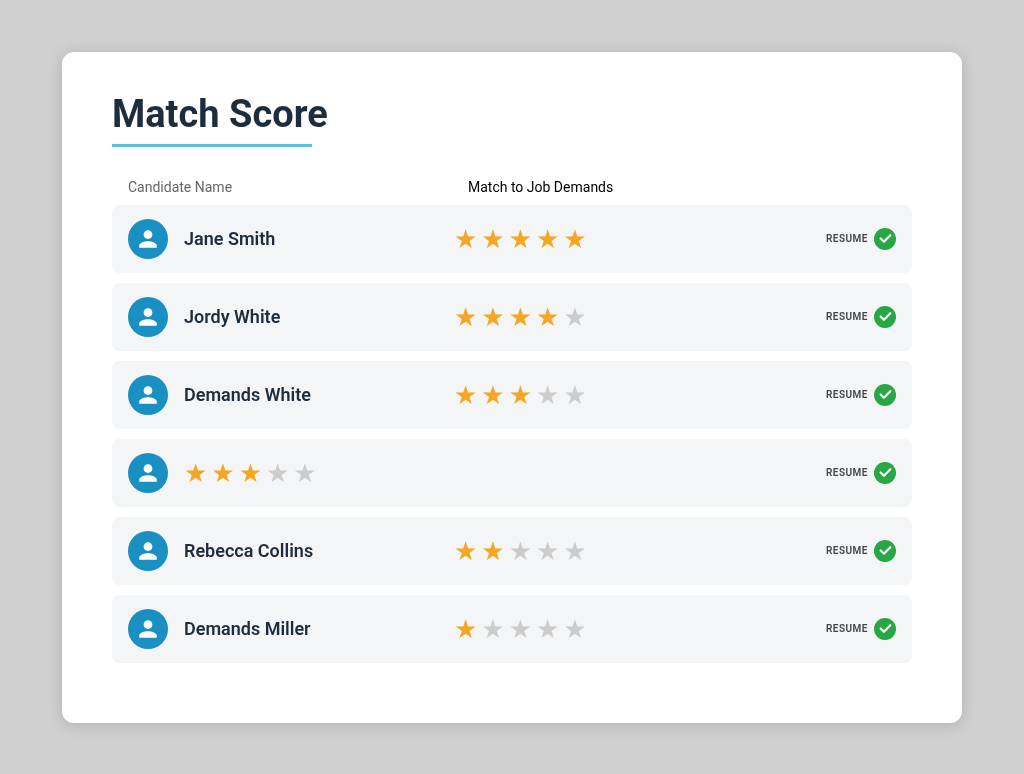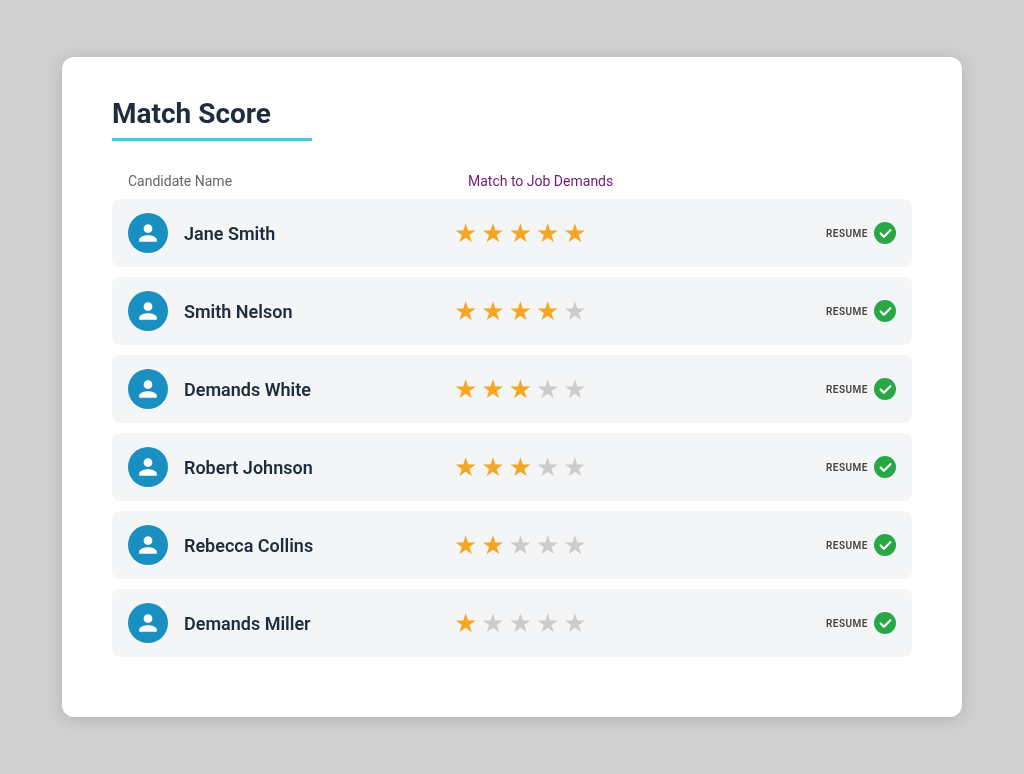--- a/index.html
+++ b/index.html
@@ -19,21 +19,21 @@
 
     .card {
       background: #ffffff;
       border-radius: 12px;
       padding: 40px 50px 50px 50px;
       width: 900px;
       box-shadow: 0 2px 16px rgba(0,0,0,0.15);
     }
 
     .page-title {
-      font-size: 28px;
+      font-size: 38px;
       font-weight: 700;
       color: #1e2d3d;
       margin-bottom: 8px;
     }
 
     .title-underline {
       width: 200px;
       height: 3px;
       background: #5bc0de;
       margin-bottom: 32px;
@@ -48,21 +48,21 @@
 
     .col-name {
       width: 340px;
       font-size: 14px;
       color: #666;
     }
 
     .col-match {
       flex: 1;
       font-size: 14px;
-      color: #701a75;
+      color: #000000;
     }
 
     .candidate-row {
       display: flex;
       align-items: center;
       background: #f4f5f6;
       border-radius: 8px;
       padding: 14px 16px;
       margin-bottom: 10px;
     }
@@ -178,21 +178,21 @@
     </svg>
           </div>
         </div>
       </div>
       <div class="candidate-row">
         <div class="avatar">
           <svg viewBox="0 0 24 24" xmlns="http://www.w3.org/2000/svg">
       <path d="M12 12c2.7 0 4.8-2.1 4.8-4.8S14.7 2.4 12 2.4 7.2 4.5 7.2 7.2 9.3 12 12 12zm0 2.4c-3.2 0-9.6 1.6-9.6 4.8v2.4h19.2v-2.4c0-3.2-6.4-4.8-9.6-4.8z"></path>
     </svg>
         </div>
-        <div class="candidate-name">Smith Nelson</div>
+        <div class="candidate-name">Jordy White</div>
         <div class="stars">
           <span class="star star-filled">★</span>
           <span class="star star-filled">★</span>
           <span class="star star-filled">★</span>
           <span class="star star-filled">★</span>
           <span class="star star-empty">★</span>
         </div>
         <div class="resume-badge">
           <span class="resume-text">RESUME</span>
           <div class="check-circle">
@@ -224,21 +224,20 @@
     </svg>
           </div>
         </div>
       </div>
       <div class="candidate-row">
         <div class="avatar">
           <svg viewBox="0 0 24 24" xmlns="http://www.w3.org/2000/svg">
       <path d="M12 12c2.7 0 4.8-2.1 4.8-4.8S14.7 2.4 12 2.4 7.2 4.5 7.2 7.2 9.3 12 12 12zm0 2.4c-3.2 0-9.6 1.6-9.6 4.8v2.4h19.2v-2.4c0-3.2-6.4-4.8-9.6-4.8z"></path>
     </svg>
         </div>
-        <div class="candidate-name">Robert Johnson</div>
         <div class="stars">
           <span class="star star-filled">★</span>
           <span class="star star-filled">★</span>
           <span class="star star-filled">★</span>
           <span class="star star-empty">★</span>
           <span class="star star-empty">★</span>
         </div>
         <div class="resume-badge">
           <span class="resume-text">RESUME</span>
           <div class="check-circle">

